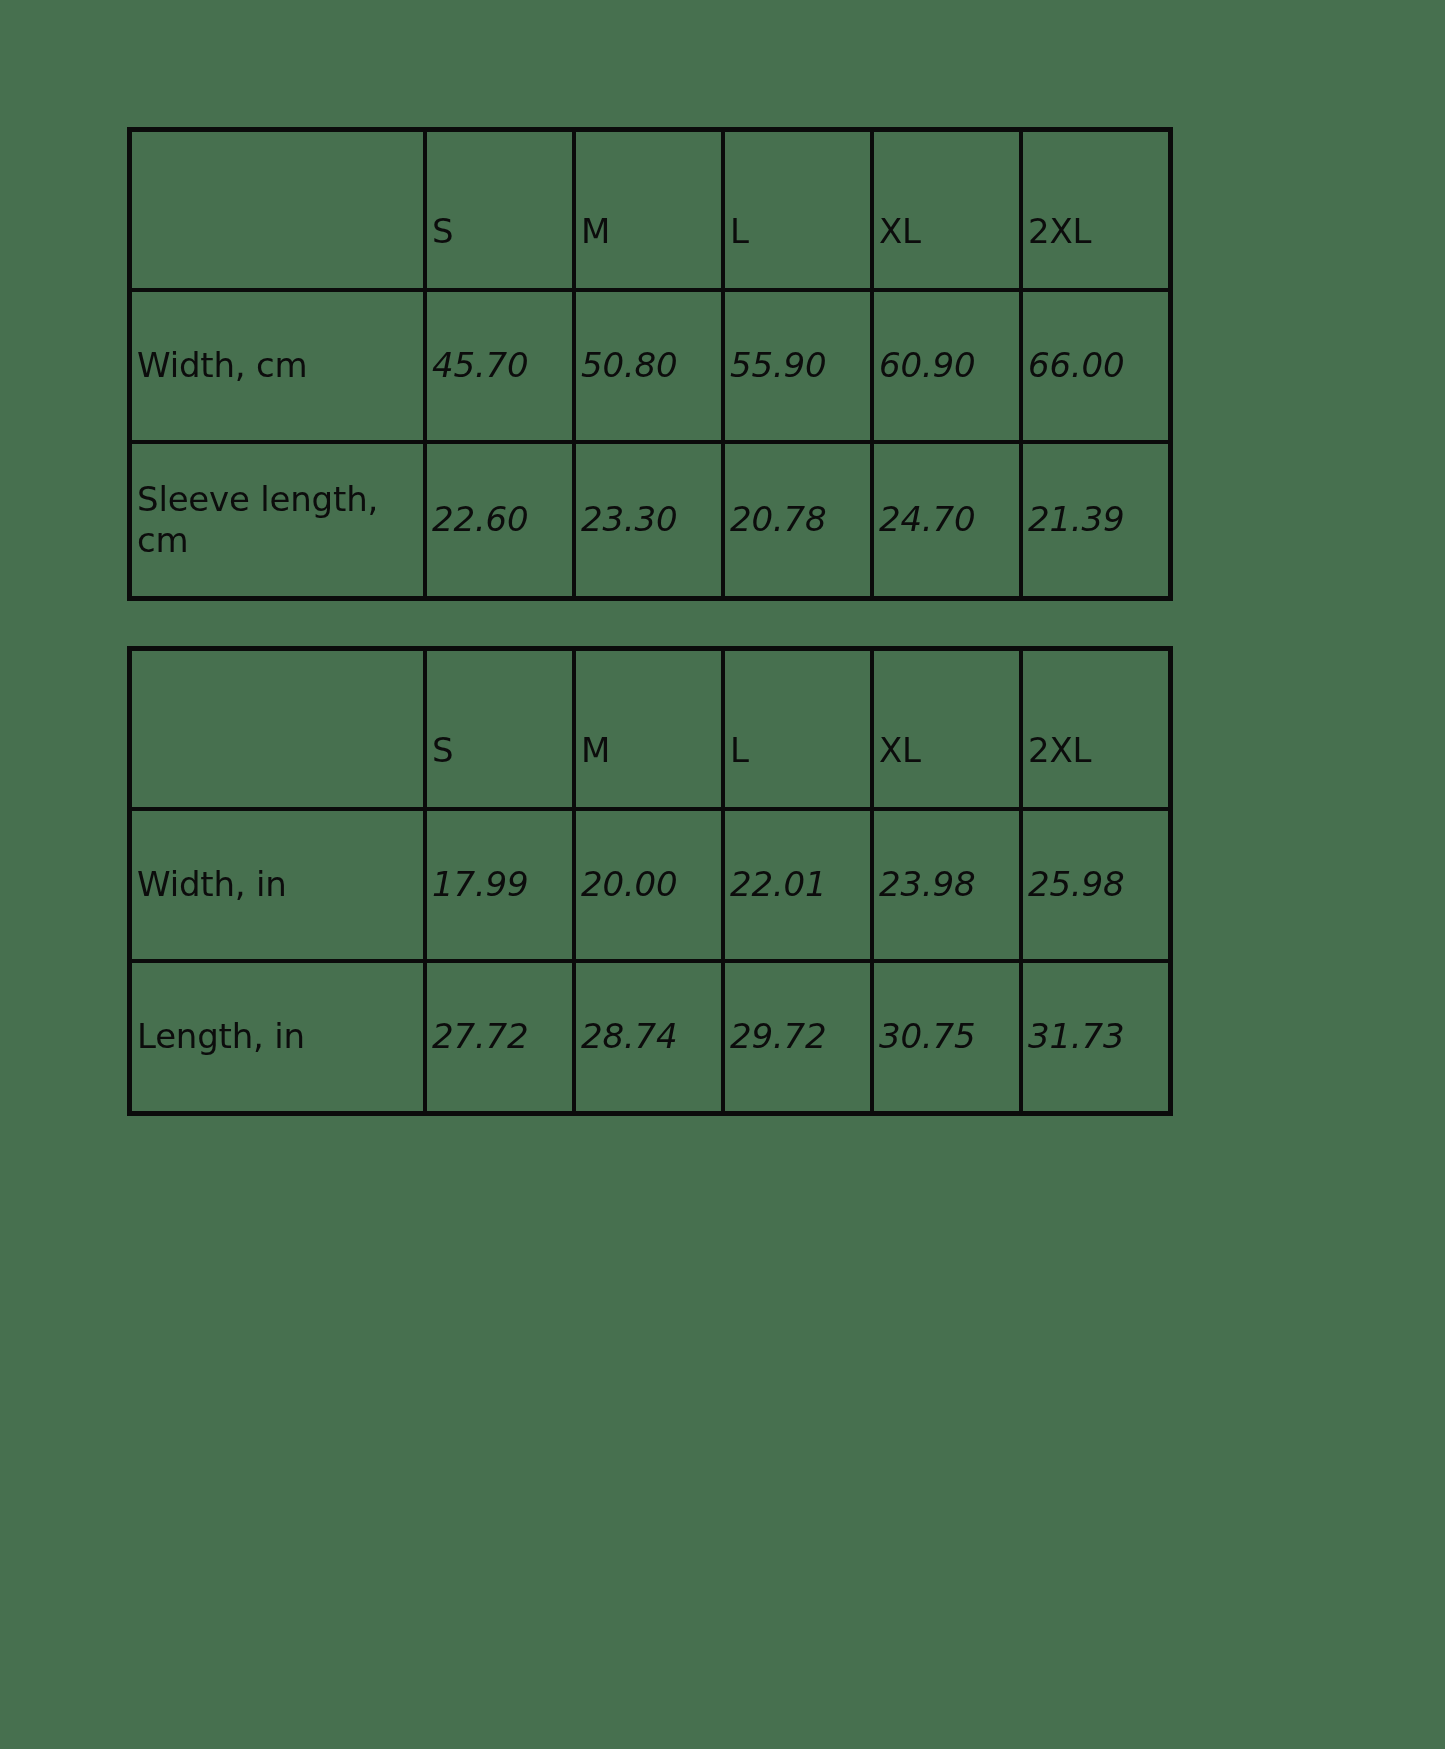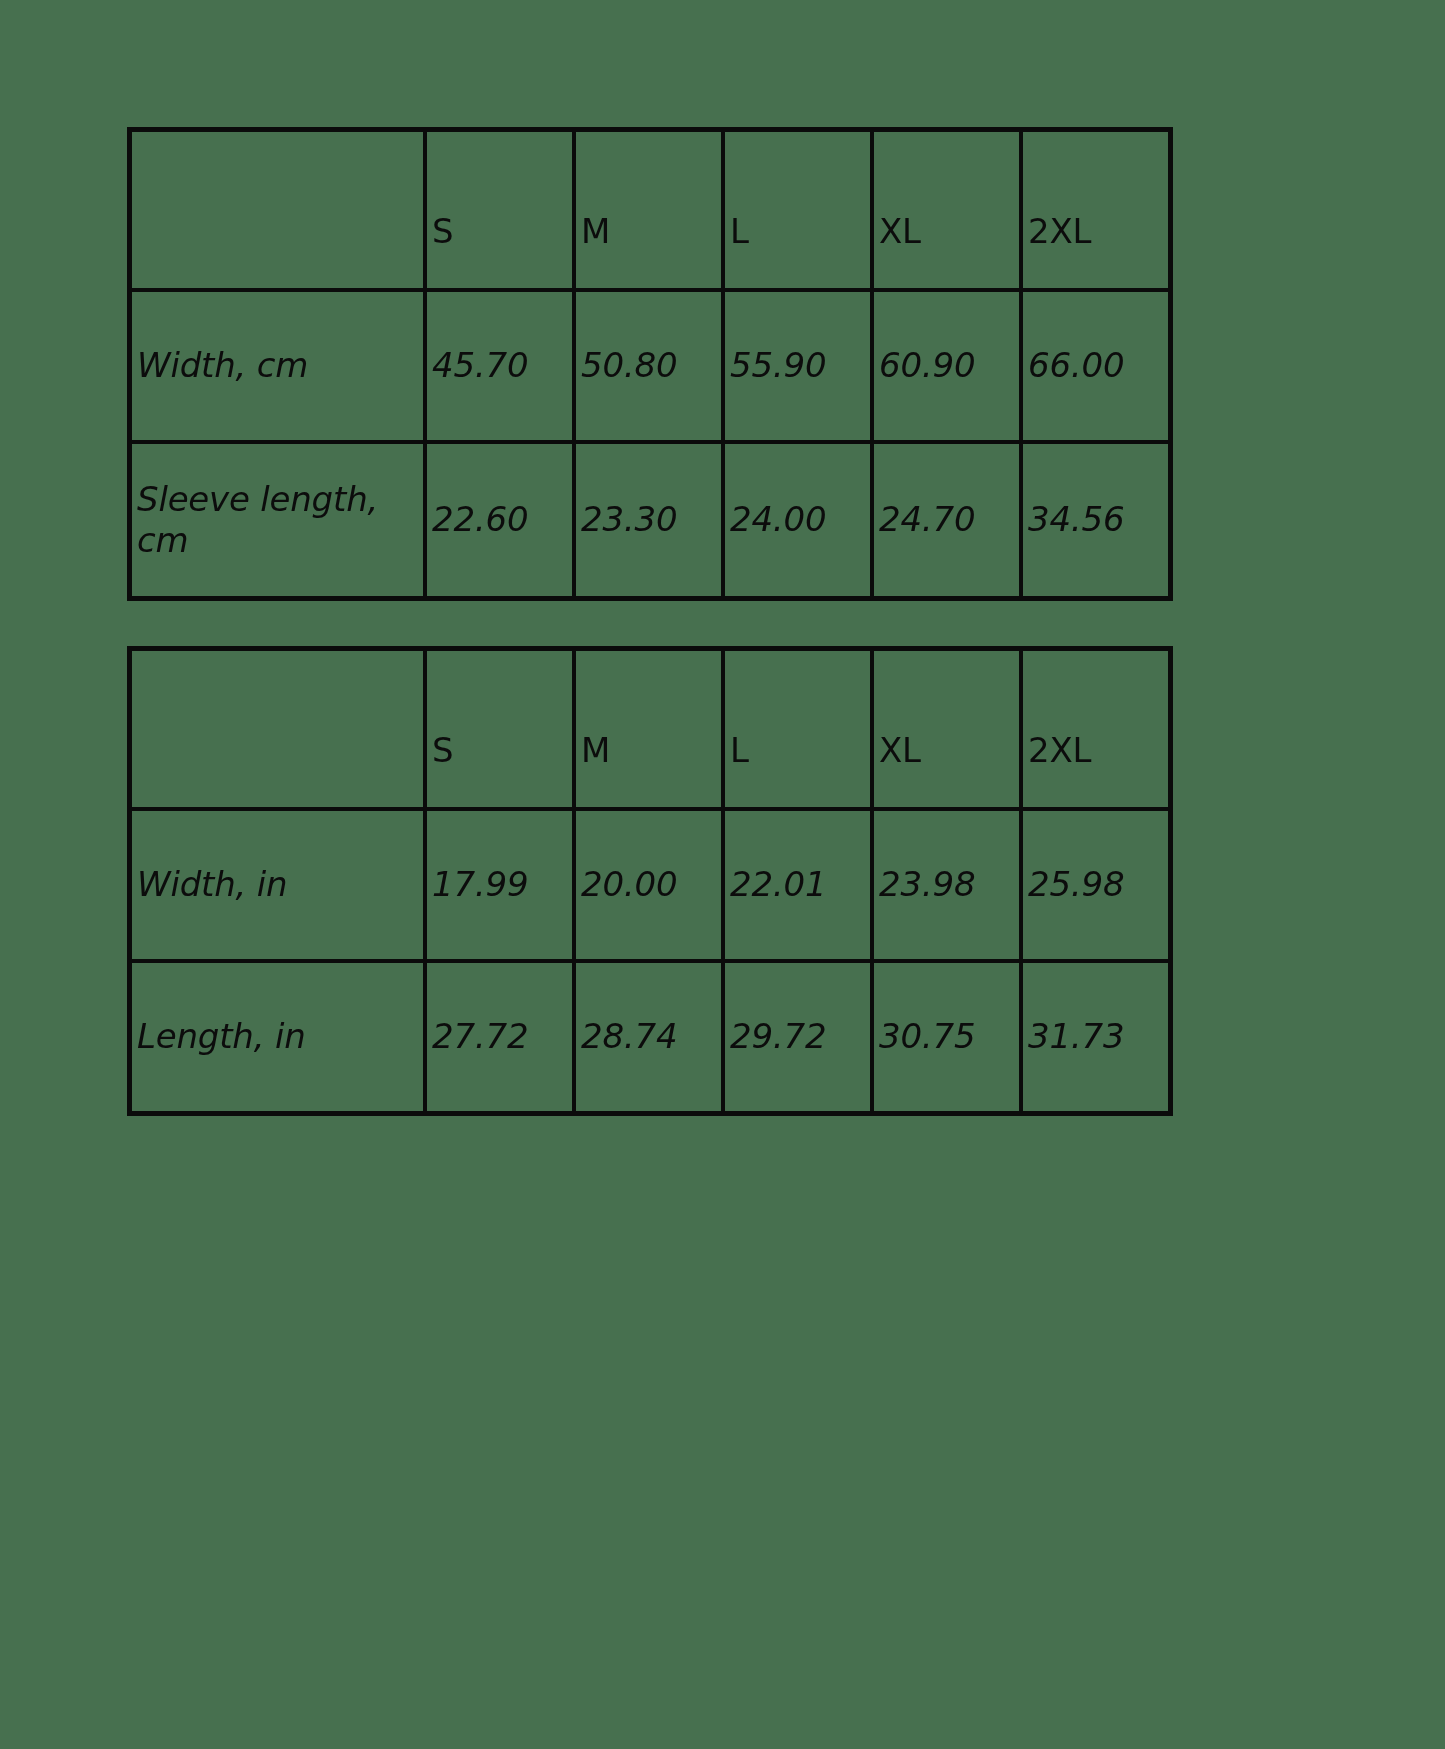--- a/index.html
+++ b/index.html
@@ -48,21 +48,20 @@
   }
   col.c-label { width: 295px; }
   col.c-size  { width: 149px; }
 
   tr.head-row td, tr.head-row th { height: 160px; vertical-align: bottom; padding-bottom: 36px; }
   tr.data-row td { height: 152px; }
   tr.tall-row td { height: 156px; }
 
   .label-cell {
     padding-left: 8px;
-    font-style: italic;
   }
   .value-cell {
     padding-left: 6px;
     font-style: italic;
   }
   .head-cell {
     padding-left: 6px;
   }
   .wrap-label {
     display: block;
@@ -100,23 +99,23 @@
         <td class="value-cell">55.90</td>
         <td class="value-cell">60.90</td>
         <td class="value-cell">66.00</td>
       </tr>
       <tr class="tall-row">
         <td class="label-cell">
           <span class="wrap-label">Sleeve length, cm</span>
         </td>
         <td class="value-cell">22.60</td>
         <td class="value-cell">23.30</td>
-        <td class="value-cell">24.00</td>
+        <td class="value-cell">20.78</td>
         <td class="value-cell">24.70</td>
-        <td class="value-cell">34.56</td>
+        <td class="value-cell">21.39</td>
       </tr>
     </tbody>
   </table>
 
   <table class="size-table">
     <colgroup>
       <col class="c-label">
         <col class="c-size">
         <col class="c-size">
         <col class="c-size">

